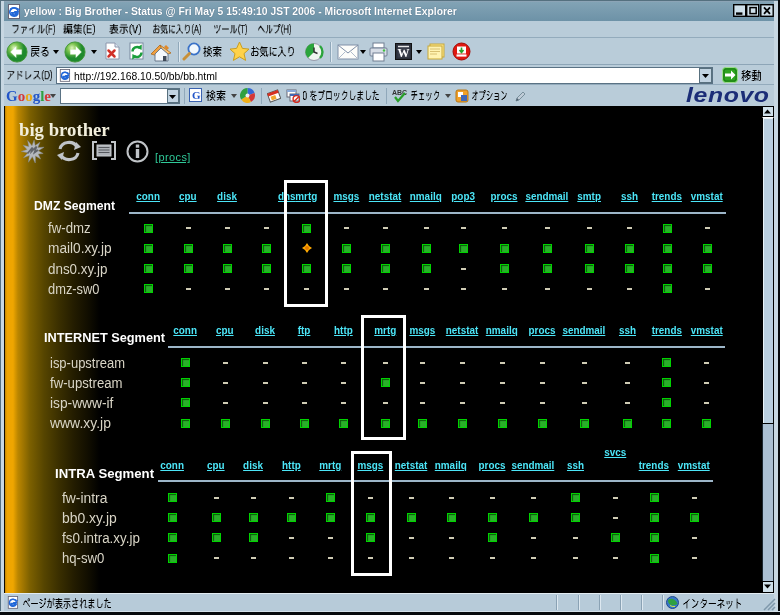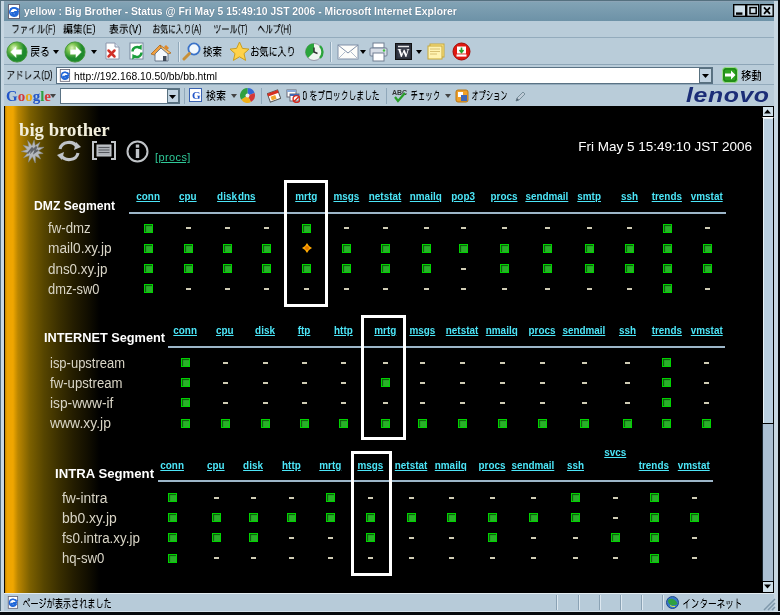--- a/index.html
+++ b/index.html
@@ -318,26 +318,25 @@
 <path d="M19 1 L23 1 L23 18 L19 18" fill="none" stroke="#c0c4c8" stroke-width="2"></path>
 <rect x="5" y="4" width="14" height="11" fill="#aeb2b8" stroke="#c8ccd0"></rect>
 <path d="M6.5 6.5h11M6.5 9h11M6.5 11.5h11" stroke="#55585e" stroke-width="1.2"></path>
 </svg>
 <svg class="abs" style="left:126px;top:140px" width="23" height="23" viewBox="0 0 23 23">
 <circle cx="11.5" cy="11.5" r="10" fill="none" stroke="#c0c4c8" stroke-width="2"></circle>
 <rect x="9.8" y="4.5" width="3.4" height="3.2" fill="#c0c4c8"></rect>
 <rect x="9.8" y="9" width="3.4" height="9" fill="#c0c4c8"></rect>
 </svg>
 <div class="abs" style="left:155px;top:151px;color:#2fc998;font-size:11px;text-decoration:underline;letter-spacing:0.4px">[procs]</div>
-<div class="abs" style="left:450px;top:139px;width:302px;text-align:right;color:#fff;font-size:13.5px">Fri May 5 15:49:10 JST 2006</div>
 <div class="abs" style="left:34px;top:197.5px;color:#fff;font-weight:bold;font-size:13px;white-space:nowrap;transform:scaleX(0.935);transform-origin:0 0">DMZ Segment</div>
     <div class="abs" style="left:118px;top:189.5px;width:60px;text-align:center;color:#4ce6f8;font-weight:bold;font-size:11px"><span style="display:inline-block;transform:scaleX(0.9);text-decoration:underline">conn</span></div>
     <div class="abs" style="left:158px;top:189.5px;width:60px;text-align:center;color:#4ce6f8;font-weight:bold;font-size:11px"><span style="display:inline-block;transform:scaleX(0.9);text-decoration:underline">cpu</span></div>
     <div class="abs" style="left:197px;top:189.5px;width:60px;text-align:center;color:#4ce6f8;font-weight:bold;font-size:11px"><span style="display:inline-block;transform:scaleX(0.9);text-decoration:underline">disk</span></div>
-    <div class="abs" style="left:236.5px;top:189.5px;width:60px;text-align:left;color:#4ce6f8;font-weight:bold;font-size:11px"><span style="display:inline-block;transform:scaleX(0.9);text-decoration:underline">dns</span></div>
+    <div class="abs" style="left:236.5px;top:189.5px;width:60px;text-align:right;color:#4ce6f8;font-weight:bold;font-size:11px"><span style="display:inline-block;transform:scaleX(0.9);text-decoration:underline">dns</span></div>
     <div class="abs" style="left:276.5px;top:189.5px;width:60px;text-align:center;color:#4ce6f8;font-weight:bold;font-size:11px"><span style="display:inline-block;transform:scaleX(0.9);text-decoration:underline">mrtg</span></div>
     <div class="abs" style="left:316px;top:189.5px;width:60px;text-align:center;color:#4ce6f8;font-weight:bold;font-size:11px"><span style="display:inline-block;transform:scaleX(0.9);text-decoration:underline">msgs</span></div>
     <div class="abs" style="left:355px;top:189.5px;width:60px;text-align:center;color:#4ce6f8;font-weight:bold;font-size:11px"><span style="display:inline-block;transform:scaleX(0.9);text-decoration:underline">netstat</span></div>
     <div class="abs" style="left:396px;top:189.5px;width:60px;text-align:center;color:#4ce6f8;font-weight:bold;font-size:11px"><span style="display:inline-block;transform:scaleX(0.9);text-decoration:underline">nmailq</span></div>
     <div class="abs" style="left:433.5px;top:189.5px;width:60px;text-align:center;color:#4ce6f8;font-weight:bold;font-size:11px"><span style="display:inline-block;transform:scaleX(0.9);text-decoration:underline">pop3</span></div>
     <div class="abs" style="left:474px;top:189.5px;width:60px;text-align:center;color:#4ce6f8;font-weight:bold;font-size:11px"><span style="display:inline-block;transform:scaleX(0.9);text-decoration:underline">procs</span></div>
     <div class="abs" style="left:517px;top:189.5px;width:60px;text-align:center;color:#4ce6f8;font-weight:bold;font-size:11px"><span style="display:inline-block;transform:scaleX(0.9);text-decoration:underline">sendmail</span></div>
     <div class="abs" style="left:559px;top:189.5px;width:60px;text-align:center;color:#4ce6f8;font-weight:bold;font-size:11px"><span style="display:inline-block;transform:scaleX(0.9);text-decoration:underline">smtp</span></div>
     <div class="abs" style="left:599px;top:189.5px;width:60px;text-align:center;color:#4ce6f8;font-weight:bold;font-size:11px"><span style="display:inline-block;transform:scaleX(0.9);text-decoration:underline">ssh</span></div>
     <div class="abs" style="left:637px;top:189.5px;width:60px;text-align:center;color:#4ce6f8;font-weight:bold;font-size:11px"><span style="display:inline-block;transform:scaleX(0.9);text-decoration:underline">trends</span></div>

